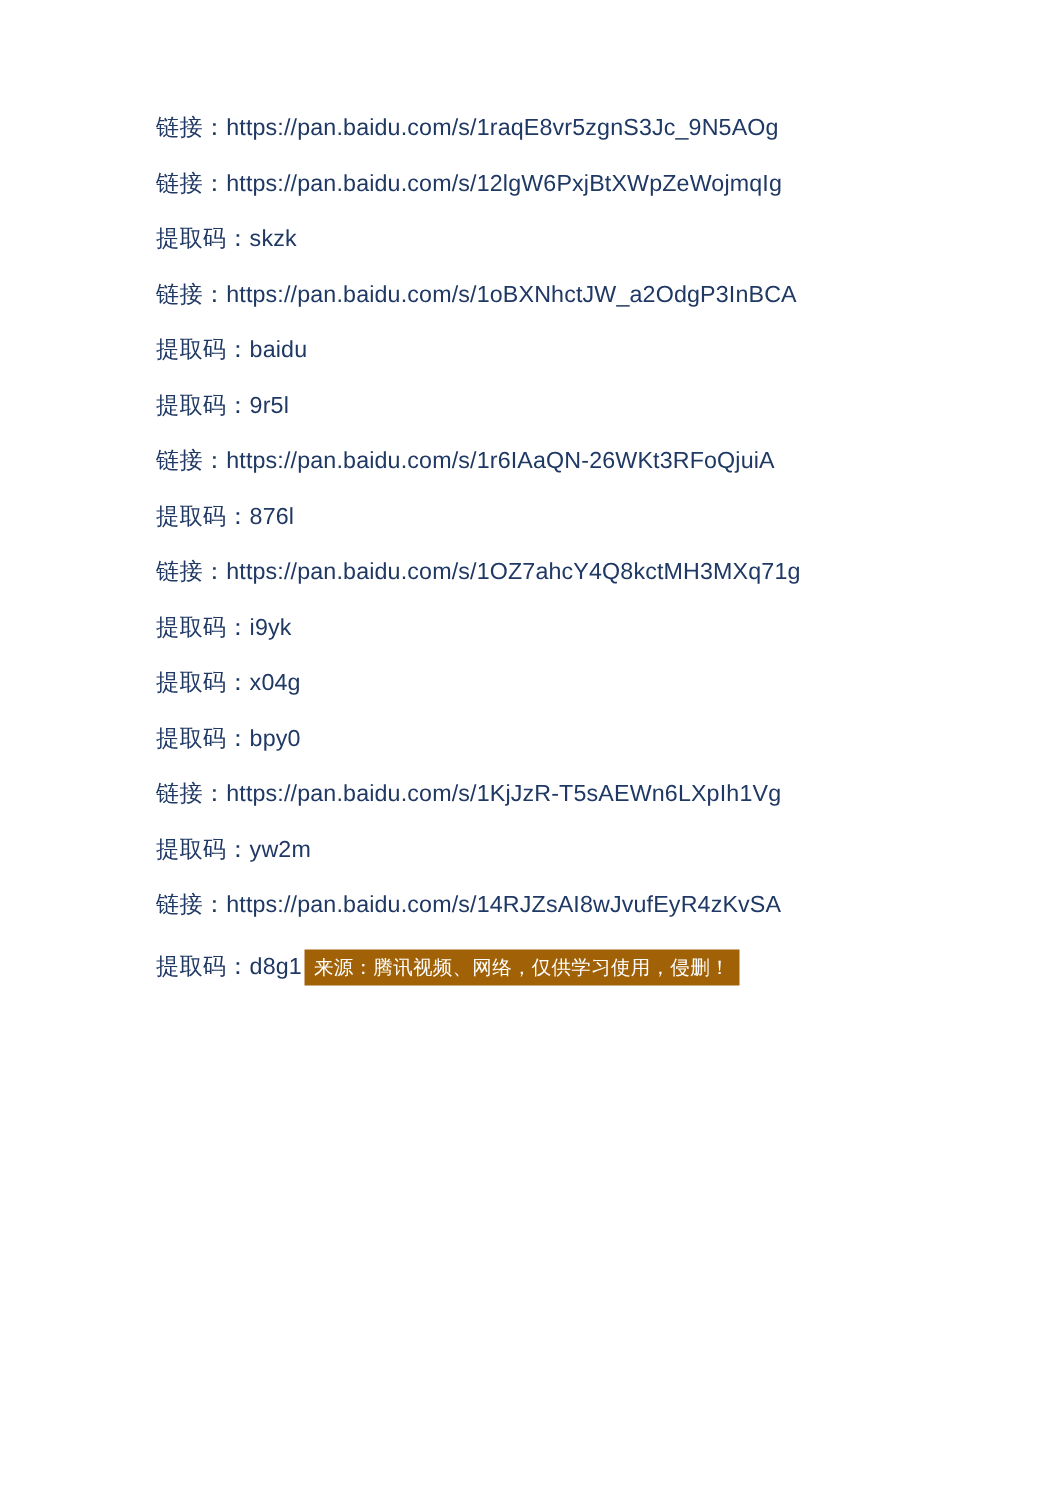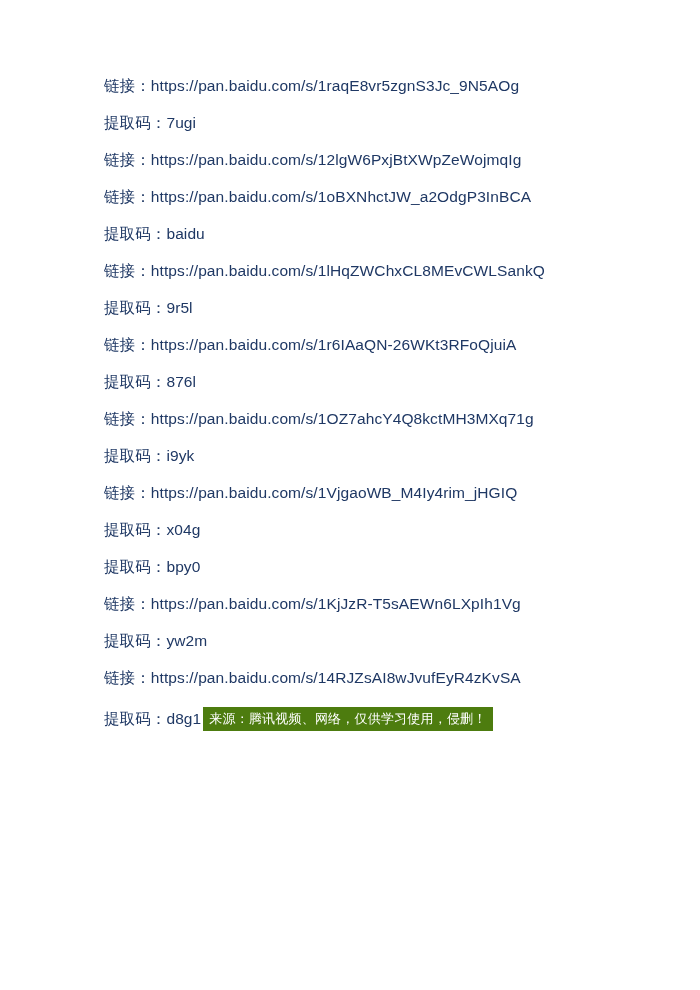--- a/index.html
+++ b/index.html
@@ -38,79 +38,73 @@
   .value {
     font-family: "Liberation Sans", sans-serif;
     font-size: 15.5px;
   }
   .last-line {
     display: flex;
     align-items: center;
   }
   .watermark {
     display: inline-block;
-    background: #4d7c0f;
+    background: #a16207;
     color: #ffffff;
     font-family: "Liberation Serif", serif;
     font-size: 13px;
     line-height: 1;
     padding: 5px 6px 6px 6px;
     margin-left: 2px;
     white-space: nowrap;
     letter-spacing: 0.2px;
   }
 </style>
 </head>
 <body>
 
 <div class="page">
 
   <p class="line">
     <span class="label">链接：</span><span class="value">https://pan.baidu.com/s/1raqE8vr5zgnS3Jc_9N5AOg</span>
   </p>
-  <p class="line">
-    <span class="label">提取码：</span><span class="value">7ugi</span>
-  </p>
 
   <p class="line">
     <span class="label">链接：</span><span class="value">https://pan.baidu.com/s/12lgW6PxjBtXWpZeWojmqIg</span>
+  </p>
+  <p class="line">
+    <span class="label">提取码：</span><span class="value">skzk</span>
   </p>
 
 
   <p class="line">
     <span class="label">链接：</span><span class="value">https://pan.baidu.com/s/1oBXNhctJW_a2OdgP3InBCA</span>
   </p>
   <p class="line">
     <span class="label">提取码：</span><span class="value">baidu</span>
   </p>
 
-  <p class="line">
-    <span class="label">链接：</span><span class="value">https://pan.baidu.com/s/1lHqZWChxCL8MEvCWLSankQ</span>
-  </p>
   <p class="line">
     <span class="label">提取码：</span><span class="value">9r5l</span>
   </p>
 
   <p class="line">
     <span class="label">链接：</span><span class="value">https://pan.baidu.com/s/1r6IAaQN-26WKt3RFoQjuiA</span>
   </p>
   <p class="line">
     <span class="label">提取码：</span><span class="value">876l</span>
   </p>
 
   <p class="line">
     <span class="label">链接：</span><span class="value">https://pan.baidu.com/s/1OZ7ahcY4Q8kctMH3MXq71g</span>
   </p>
   <p class="line">
     <span class="label">提取码：</span><span class="value">i9yk</span>
   </p>
 
-  <p class="line">
-    <span class="label">链接：</span><span class="value">https://pan.baidu.com/s/1VjgaoWB_M4Iy4rim_jHGIQ</span>
-  </p>
   <p class="line">
     <span class="label">提取码：</span><span class="value">x04g</span>
   </p>
 
   <p class="line">
     <span class="label">提取码：</span><span class="value">bpy0</span>
   </p>
 
   <p class="line">
     <span class="label">链接：</span><span class="value">https://pan.baidu.com/s/1KjJzR-T5sAEWn6LXpIh1Vg</span>

